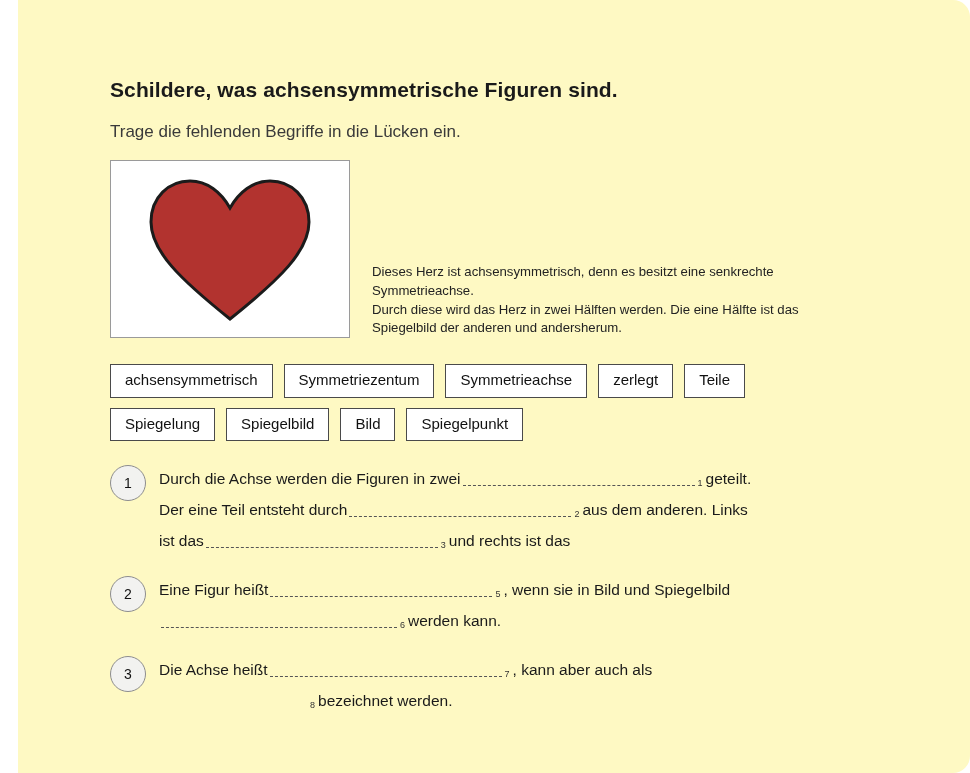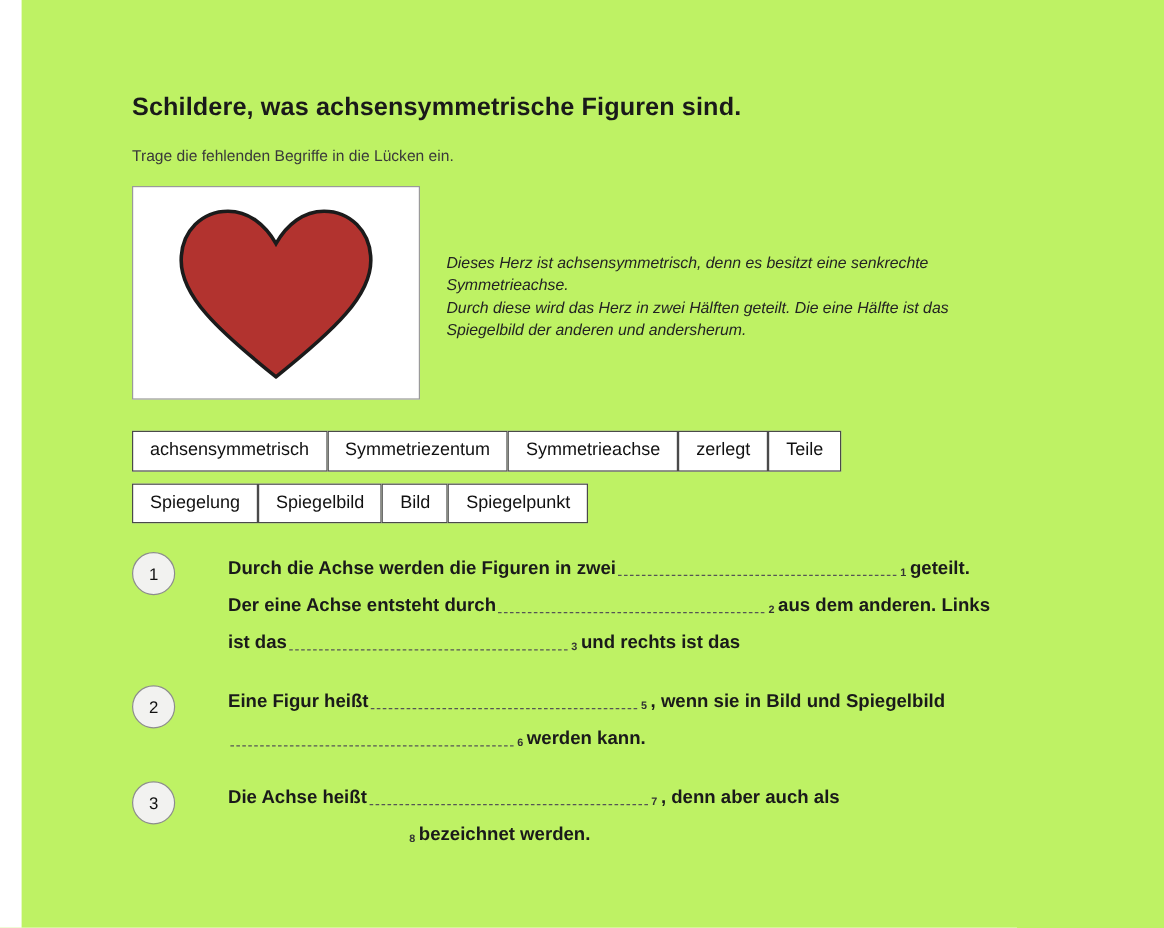--- a/index.html
+++ b/index.html
@@ -10,22 +10,23 @@
   body {
     width: 970px;
     height: 773px;
     font-family: "Liberation Sans", sans-serif;
     overflow: hidden;
   }
   .page {
     position: relative;
     width: 970px;
     height: 773px;
-    background: #bef264;
+    background: #fef9c3;
     box-sizing: border-box;
+    border-radius: 17px;
   }
   .left-edge {
     position: absolute;
     left: 0; top: 0;
     width: 18px; height: 773px;
     background: #ffffff;
   }
   .content {
     position: absolute;
     left: 110px;
@@ -33,30 +34,29 @@
     right: 30px;
   }
   .title {
     font-size: 21px;
     font-weight: bold;
     color: #1a1a1a;
     margin-top: 78px;
     letter-spacing: 0.1px;
   }
   .subtitle {
-    font-size: 13px;
+    font-size: 17px;
     color: #3a3a3a;
     margin-top: 20px;
   }
   
   .fig-row {
     display: flex;
-    align-items: center;
+    align-items: flex-end;
     margin-top: 18px;
-    font-style: italic;
   }
   .fig-box {
     width: 240px;
     height: 178px;
     border: 1px solid #9a9a9a;
     background: #ffffff;
     box-sizing: border-box;
     display: flex;
     align-items: center;
     justify-content: center;
@@ -70,20 +70,21 @@
     color: #232323;
     padding-top: 7px;
     max-width: 500px;
   }
   
   .wordbank {
     margin-top: 26px;
   }
   .wb-row {
     display: flex;
+    gap: 11px;
     margin-bottom: 10px;
   }
   .chip {
     border: 1px solid #4a4a4a;
     background: #ffffff;
     font-size: 15px;
     color: #111111;
     padding: 7px 14px 8px 14px;
     line-height: 1.1;
     white-space: nowrap;
@@ -103,25 +104,24 @@
     border: 1px solid #8d8d8d;
     background: #f2f2f0;
     color: #111;
     font-size: 14px;
     display: flex;
     align-items: center;
     justify-content: center;
     margin-top: 2px;
   }
   .item-text {
-    margin-left: 44px;
+    margin-left: 13px;
     font-size: 15.5px;
     line-height: 2.0;
     color: #1a1a1a;
-    font-weight: bold;
   }
   .blank {
     display: inline-block;
     border-bottom: 1px dashed #555;
     height: 15px;
     vertical-align: -2px;
     margin: 0 2px;
   }
   .bnum {
     font-size: 9px;
@@ -147,21 +147,21 @@
       <div class="fig-box">
         <span>
           <svg class="heart-svg" width="170" height="148" viewBox="0 0 170 148" aria-hidden="true">
             <path d="M85 144 C 35 104, 6 76, 6 47 C 6 22, 24 6, 45 6 C 62 6, 76 17, 85 33 C 94 17, 108 6, 125 6 C 146 6, 164 22, 164 47 C 164 76, 135 104, 85 144 Z" fill="#b2332f" stroke="#1b1b1b" stroke-width="3"></path>
           </svg>
         </span>
       </div>
       <div class="desc">
         <div>Dieses Herz ist achsensymmetrisch, denn es besitzt eine senkrechte</div>
         <div>Symmetrieachse.</div>
-        <div>Durch diese wird das Herz in zwei Hälften geteilt. Die eine Hälfte ist das</div>
+        <div>Durch diese wird das Herz in zwei Hälften werden. Die eine Hälfte ist das</div>
         <div>Spiegelbild der anderen und andersherum.</div>
       </div>
     </div>
 
     <div class="wordbank">
       <div class="wb-row">
         <div class="chip">achsensymmetrisch</div>
         <div class="chip">Symmetriezentum</div>
         <div class="chip">Symmetrieachse</div>
         <div class="chip">zerlegt</div>
@@ -174,36 +174,36 @@
         <div class="chip">Spiegelpunkt</div>
       </div>
     </div>
 
     <div class="items">
 
       <div class="item">
         <div class="bullet">1</div>
         <div class="item-text">
           <span>Durch die Achse werden die Figuren in zwei</span><span class="blank" style="width:232px"></span><span class="bnum">1</span><span>geteilt.</span>
-          <span class="indent-line"><span>Der eine Achse entsteht durch</span><span class="blank" style="width:222px"></span><span class="bnum">2</span><span>aus dem anderen. Links</span></span>
+          <span class="indent-line"><span>Der eine Teil entsteht durch</span><span class="blank" style="width:222px"></span><span class="bnum">2</span><span>aus dem anderen. Links</span></span>
           <span class="indent-line"><span>ist das</span><span class="blank" style="width:232px"></span><span class="bnum">3</span><span>und rechts ist das</span></span>
         </div>
       </div>
 
       <div class="item">
         <div class="bullet">2</div>
         <div class="item-text">
           <span>Eine Figur heißt</span><span class="blank" style="width:222px"></span><span class="bnum">5</span><span>, wenn sie in Bild und Spiegelbild</span>
           <span class="indent-line"><span class="blank" style="width:236px"></span><span class="bnum">6</span><span>werden kann.</span></span>
         </div>
       </div>
 
       <div class="item">
         <div class="bullet">3</div>
         <div class="item-text">
-          <span>Die Achse heißt</span><span class="blank" style="width:232px"></span><span class="bnum">7</span><span>, denn aber auch als</span>
+          <span>Die Achse heißt</span><span class="blank" style="width:232px"></span><span class="bnum">7</span><span>, kann aber auch als</span>
           <span class="indent-line center-ind"><span class="bnum">8</span><span>bezeichnet werden.</span></span>
         </div>
       </div>
 
     </div>
   </div>
 </div>
 
 </body></html>

